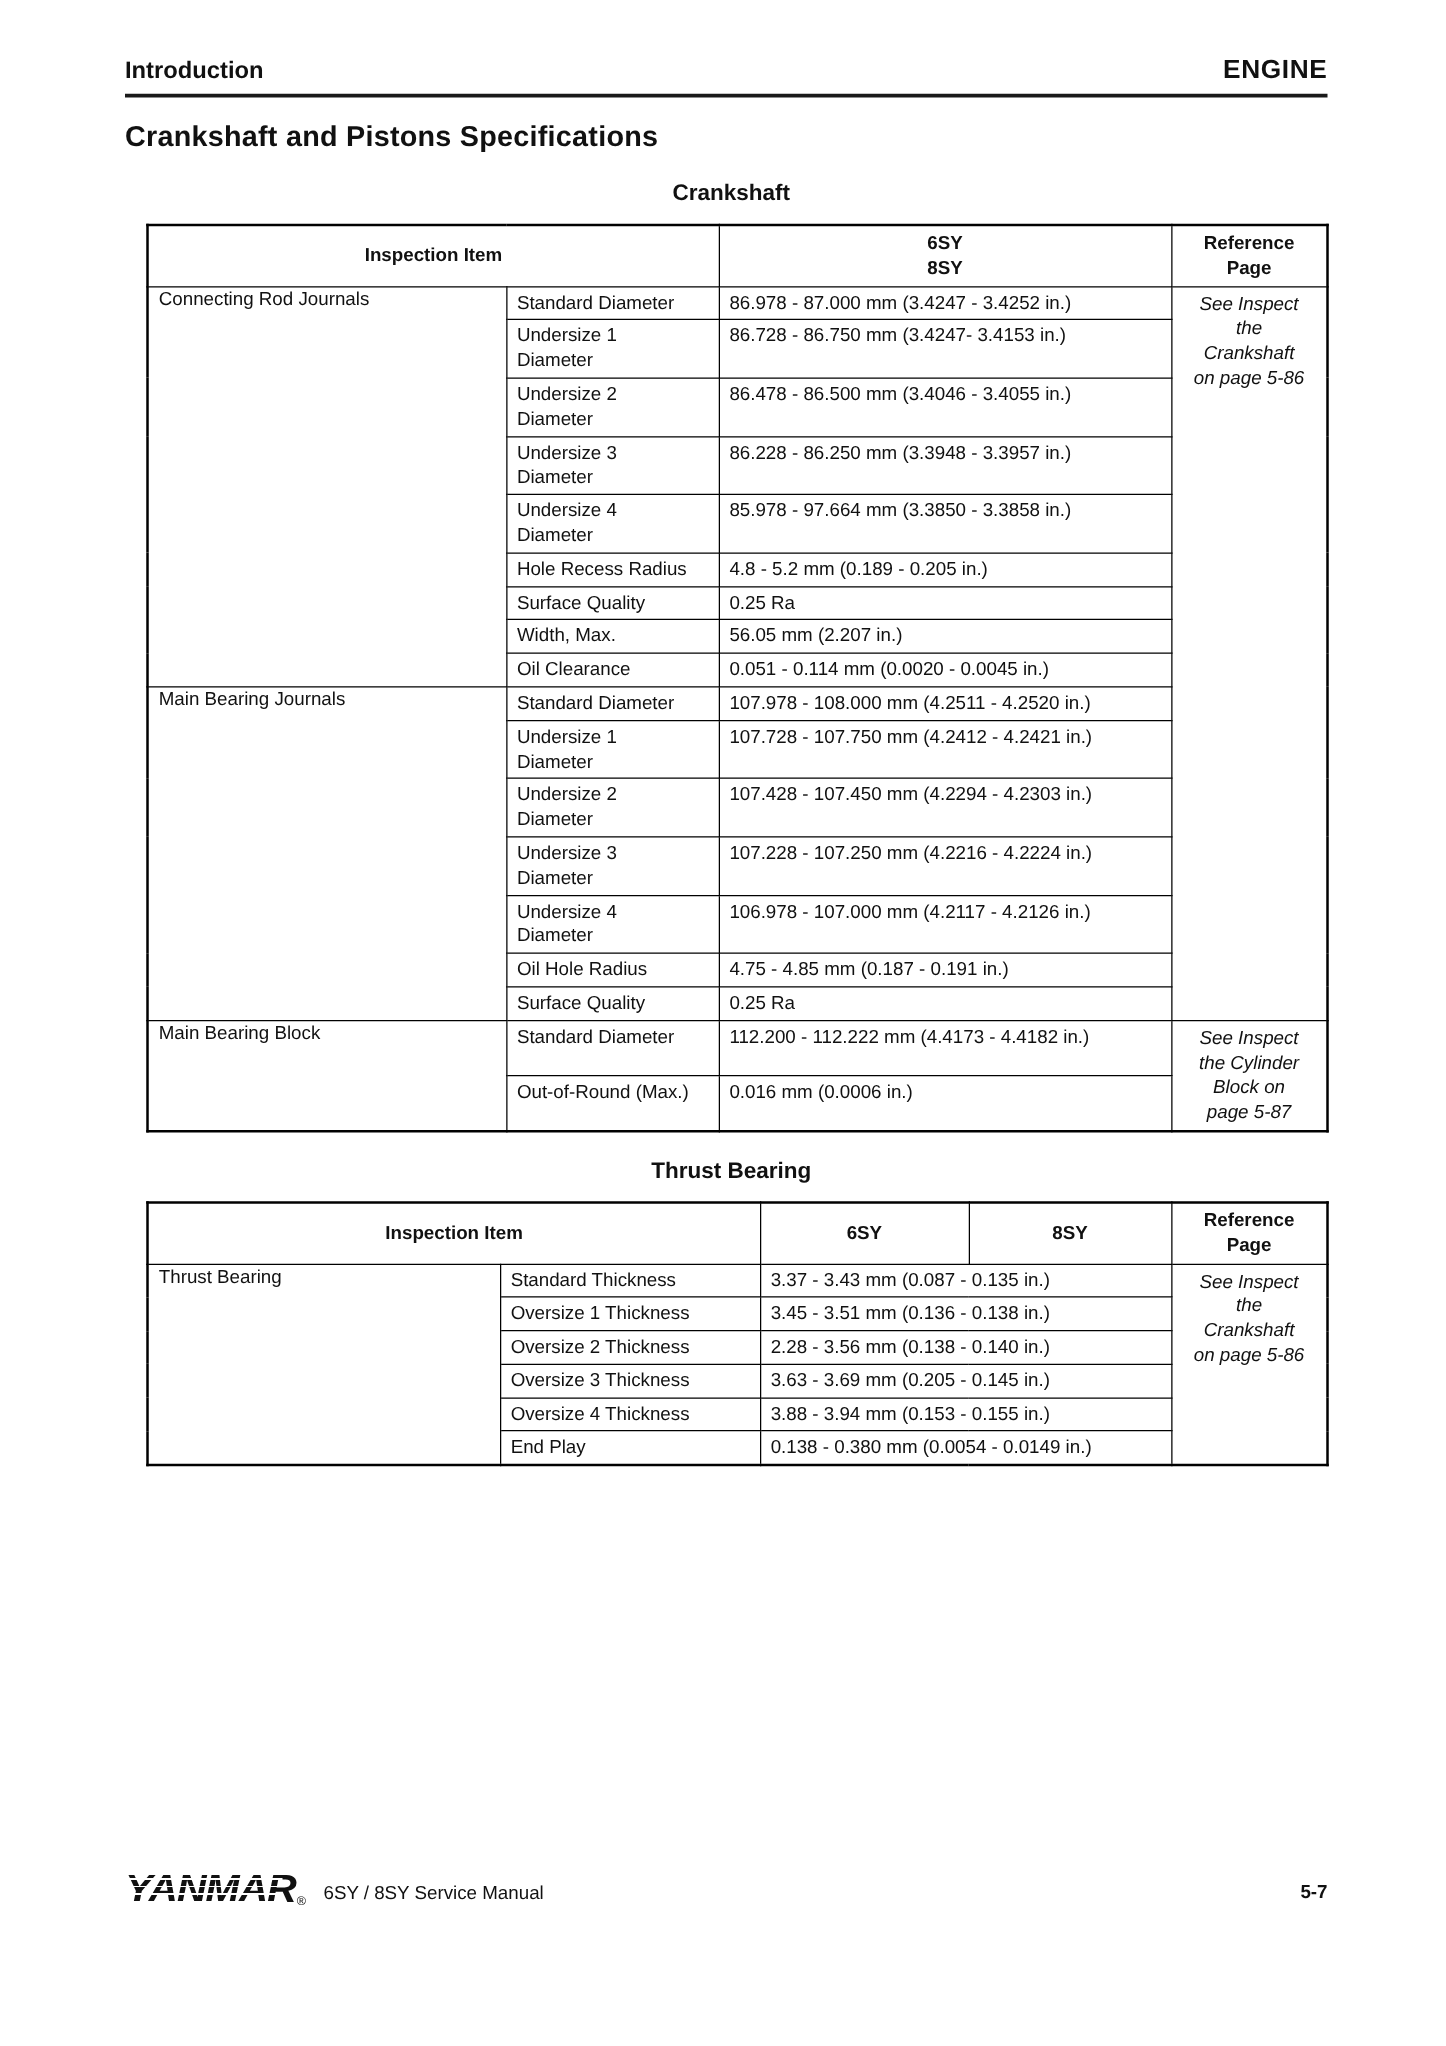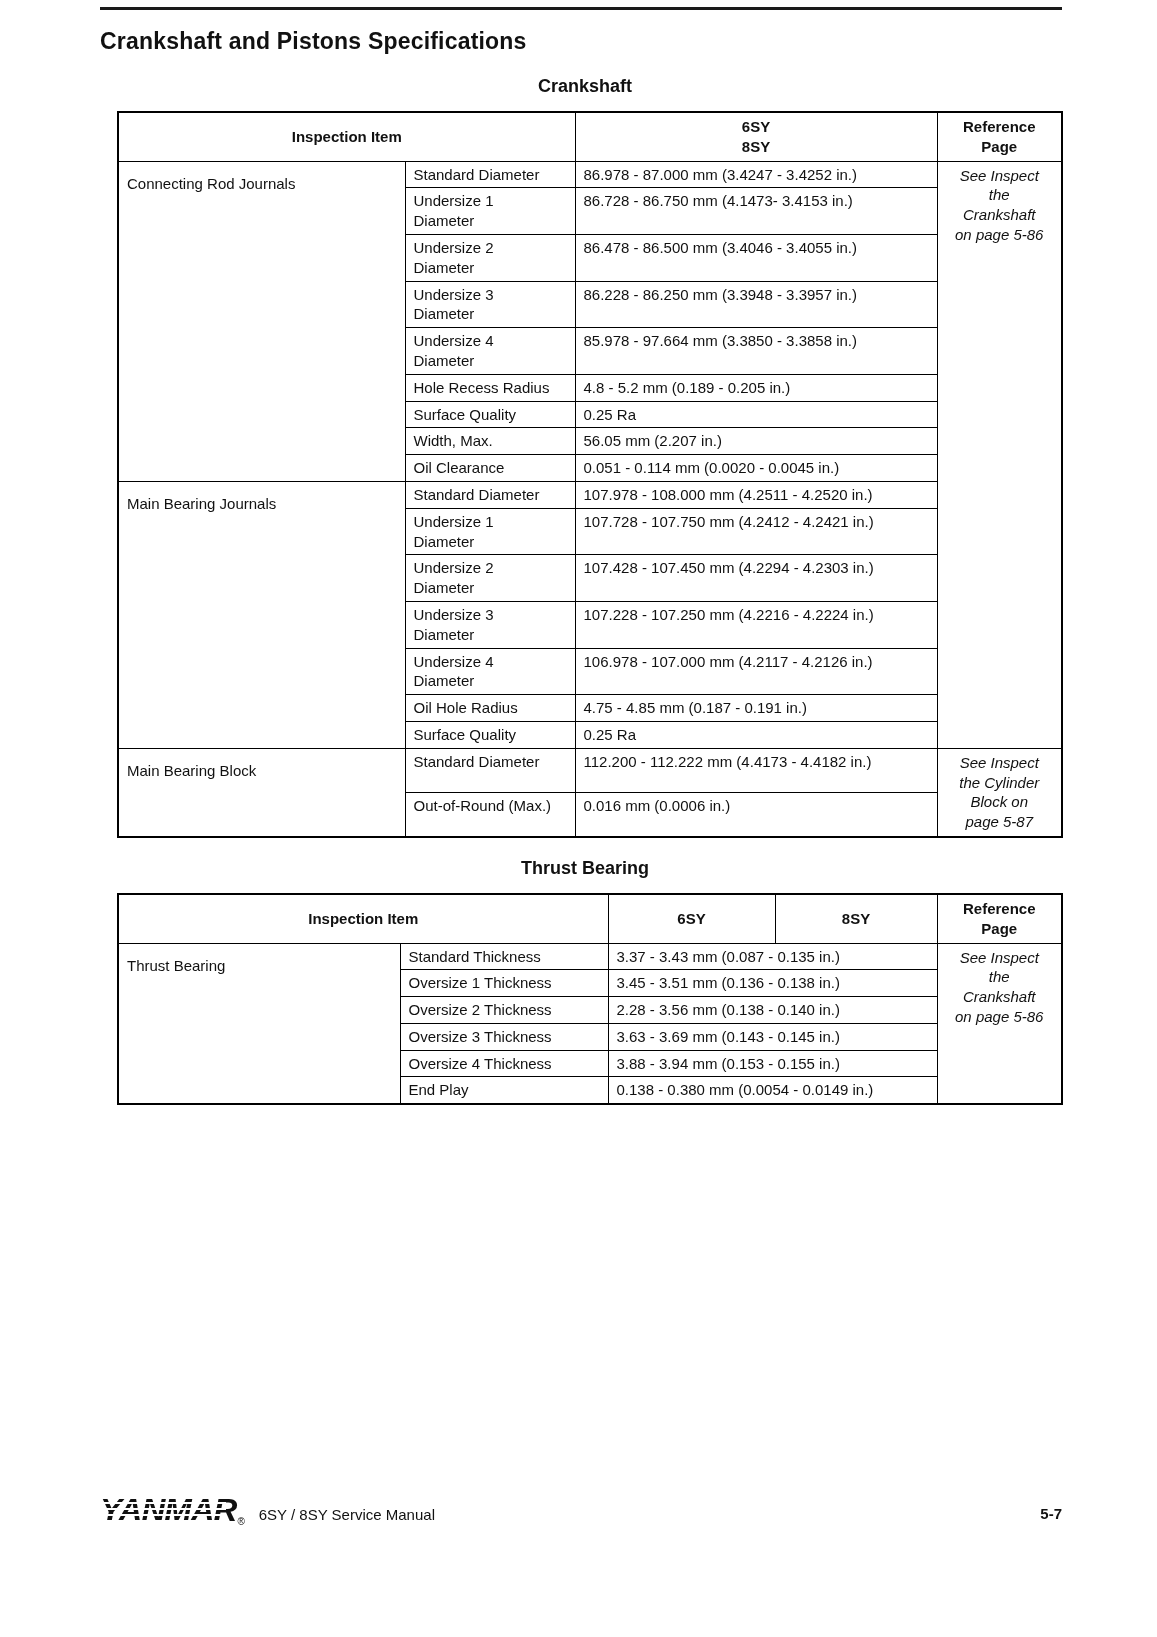--- a/index.html
+++ b/index.html
@@ -55,21 +55,21 @@
     text-align: left;
     line-height: 1.32;
     overflow: hidden;
   }
   .spec-table th {
     text-align: center;
     vertical-align: middle;
     font-weight: bold;
     padding: 4px 4px;
   }
-  .spec-table td.cat { padding-top: 12px; }
+  .spec-table td.cat { padding-top: 0; }
   .spec-table td.pre { white-space: pre-line; }
   .spec-table td.ref {
     font-style: italic;
     text-align: center;
     white-space: pre-line;
     padding: 4px 16px;
   }
   .footer {
     position: absolute;
     top: 1494px;
@@ -97,20 +97,24 @@
   }
   .reg { font-size: 10px; vertical-align: baseline; margin-left: 1px; }
   .manual-text { font-size: 15px; margin-left: 14px; padding-bottom: 4px; }
   .page-num { margin-left: auto; font-weight: bold; font-size: 15px; padding-bottom: 5px; }
 </style>
 </head>
 <body>
 
 <div class="page">
 
+  <div class="topbar">
+    <span class="section">Introduction</span>
+    <span class="chapter">ENGINE</span>
+  </div>
   <div class="toprule"></div>
 
   <div class="doc-title">Crankshaft and Pistons Specifications</div>
 
   <div class="table-title">Crankshaft</div>
 
   <table class="spec-table">
     <colgroup>
       <col style="width:287px">
         <col style="width:170px">
@@ -136,21 +140,21 @@
         <td class="pre">Standard Diameter</td>
         <td>86.978 - 87.000 mm (3.4247 - 3.4252 in.)</td>
         <td class="ref" rowspan="16">See Inspect
 the
 Crankshaft
 on page 5-86</td>
       </tr>
       <tr>
         <td class="pre">Undersize 1
 Diameter</td>
-        <td>86.728 - 86.750 mm (4.1473- 3.4153 in.)</td>
+        <td>86.728 - 86.750 mm (3.4247- 3.4153 in.)</td>
       </tr>
       <tr>
         <td class="pre">Undersize 2
 Diameter</td>
         <td>86.478 - 86.500 mm (3.4046 - 3.4055 in.)</td>
       </tr>
       <tr>
         <td class="pre">Undersize 3
 Diameter</td>
         <td>86.228 - 86.250 mm (3.3948 - 3.3957 in.)</td>
@@ -261,21 +265,21 @@
       <tr>
         <td>Oversize 1 Thickness</td>
         <td colspan="2">3.45 - 3.51 mm (0.136 - 0.138 in.)</td>
       </tr>
       <tr>
         <td>Oversize 2 Thickness</td>
         <td colspan="2">2.28 - 3.56 mm (0.138 - 0.140 in.)</td>
       </tr>
       <tr>
         <td>Oversize 3 Thickness</td>
-        <td colspan="2">3.63 - 3.69 mm (0.143 - 0.145 in.)</td>
+        <td colspan="2">3.63 - 3.69 mm (0.205 - 0.145 in.)</td>
       </tr>
       <tr>
         <td>Oversize 4 Thickness</td>
         <td colspan="2">3.88 - 3.94 mm (0.153 - 0.155 in.)</td>
       </tr>
       <tr>
         <td>End Play</td>
         <td colspan="2">0.138 - 0.380 mm (0.0054 - 0.0149 in.)</td>
       </tr>
     </tbody>

